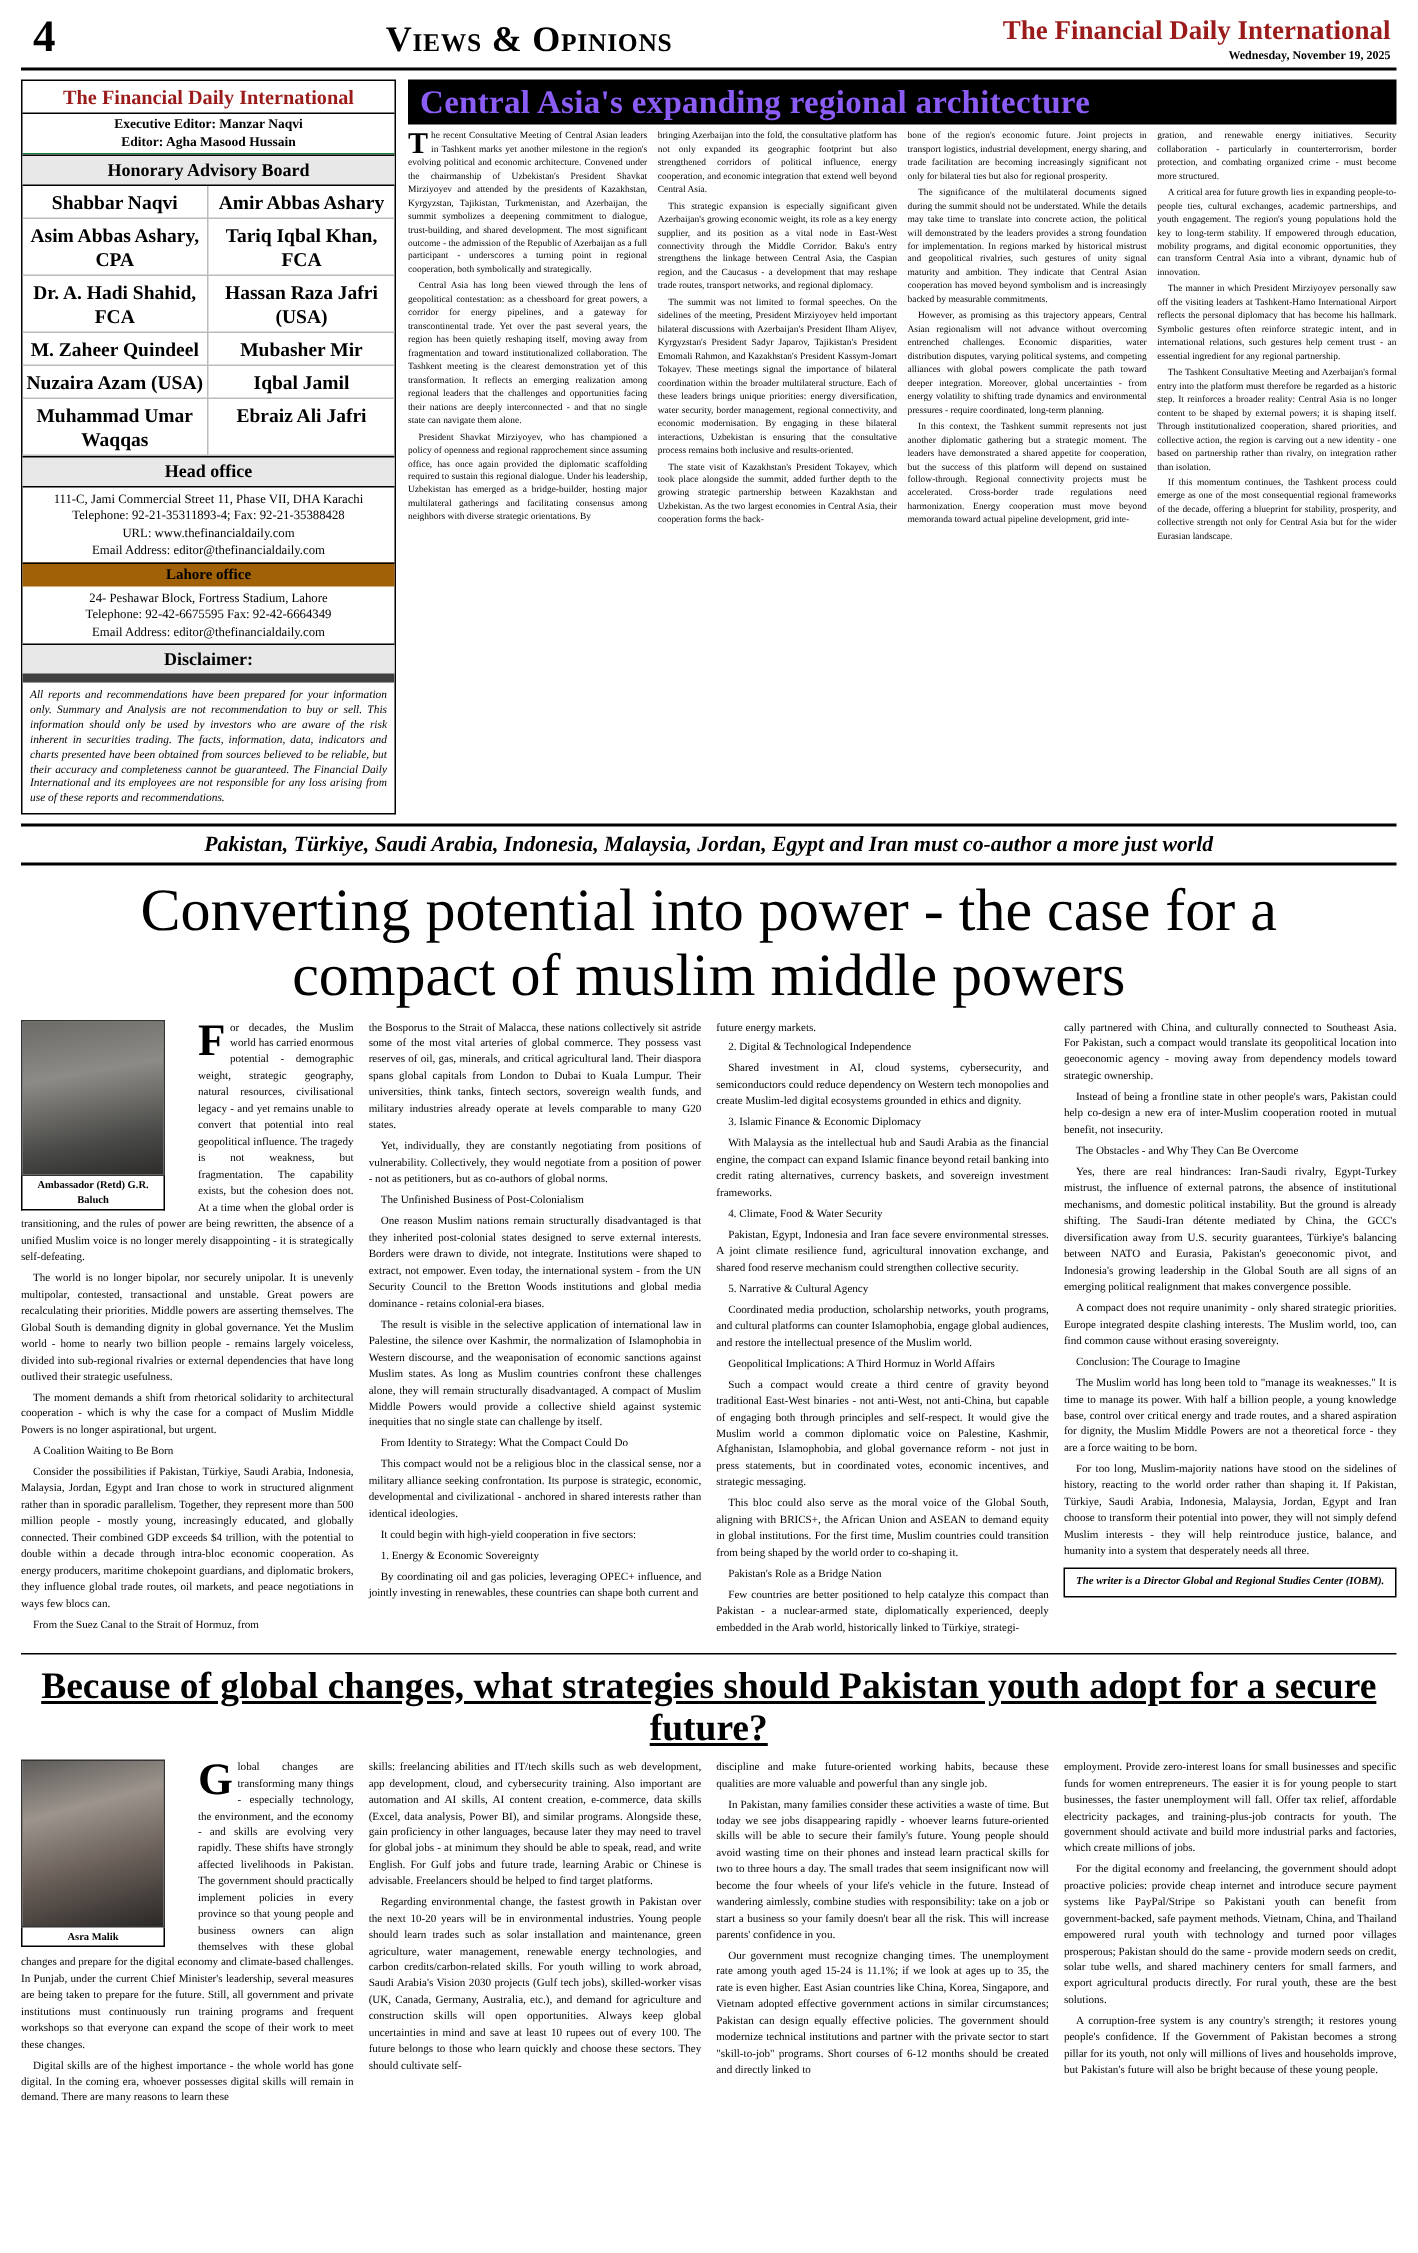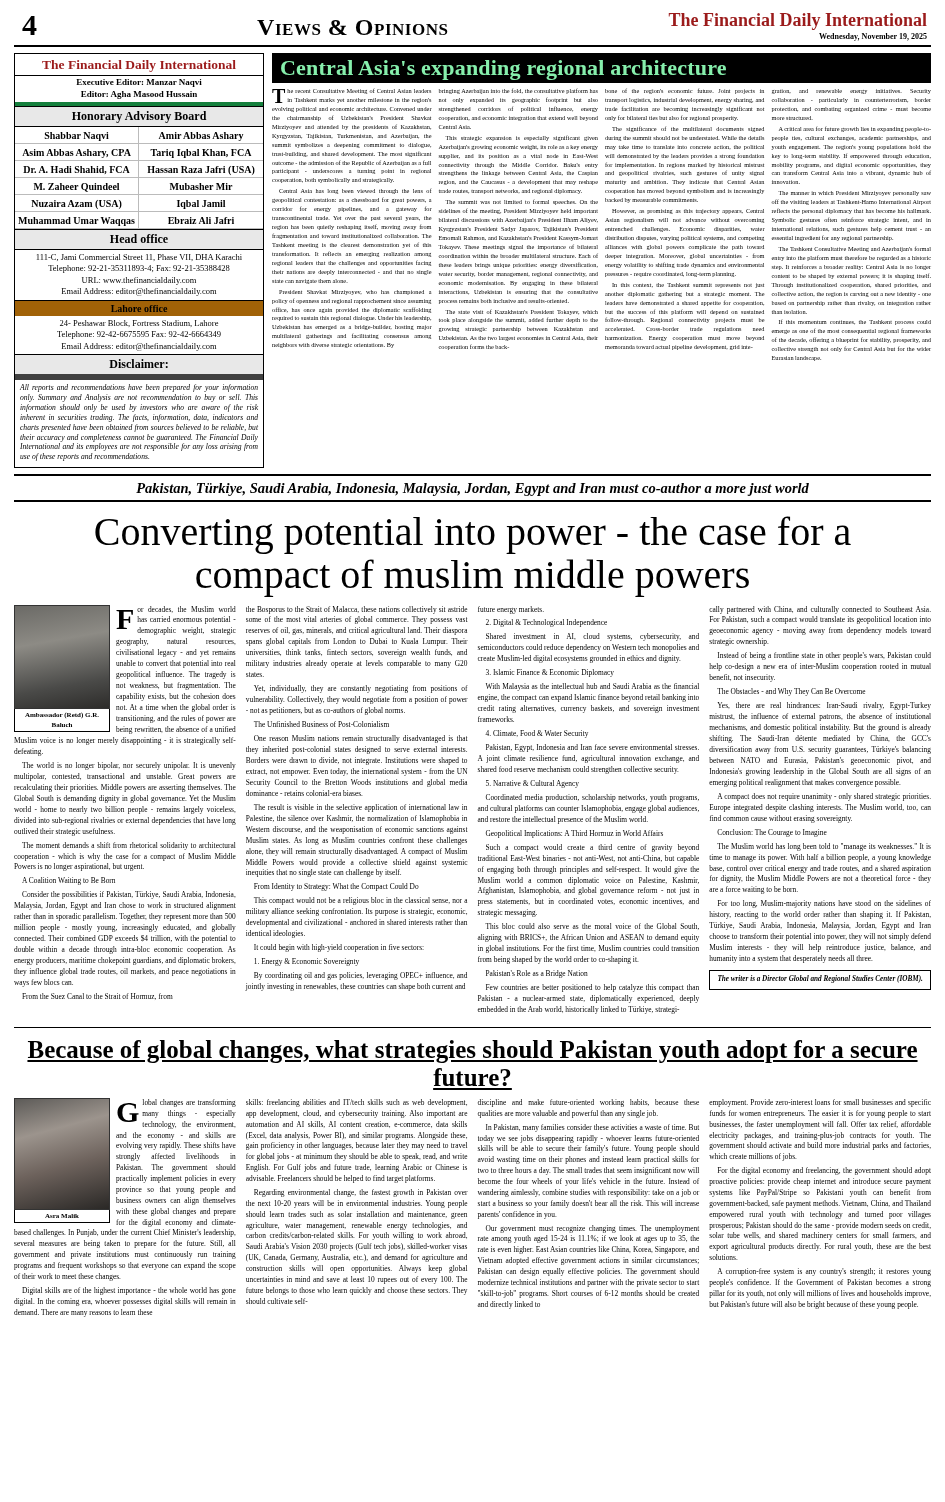--- a/index.html
+++ b/index.html
@@ -21,45 +21,45 @@
   .brand-name { color:#9b1b1b; font-weight:bold; font-size:18px; font-family:"Liberation Serif", serif; }
   .brand-date { font-size:8px; font-weight:bold; margin-top:1px; }
 
   
   .top-wrap { display:flex; gap:8px; margin-top:6px; }
   .leftbox { width:250px; border:1px solid #000; padding:0; }
   .leftbox .lb-title { color:#9b1b1b; font-weight:bold; font-size:13.5px; text-align:center; padding:3px 0 2px; border-bottom:1px solid #000; }
   .lb-line { text-align:center; font-size:9px; font-weight:bold; padding:1px 0; }
   .lb-bar { background:#e8e8e8; text-align:center; font-weight:bold; font-size:12px; border-top:1px solid #000; border-bottom:1px solid #000; padding:2px 0; }
   .adv-grid { display:flex; flex-wrap:wrap; }
-  .adv-cell { width:50%; font-size:10px; font-weight:bold; text-align:center; padding:2.5px 1px; border-bottom:1px solid #bbb; }
+  .adv-cell { width:50%; font-size:13px; font-weight:bold; text-align:center; padding:2.5px 1px; border-bottom:1px solid #bbb; }
   .adv-cell:nth-child(odd) { border-right:1px solid #bbb; }
   .head-office { font-size:8.5px; text-align:center; padding:2px 4px; line-height:1.35; }
   .disclaimer-title { background:#e8e8e8; text-align:center; font-weight:bold; font-size:12px; border-top:1px solid #000; border-bottom:6px solid #404040; padding:2px 0; }
   .disclaimer-text { font-size:7.6px; text-align:justify; padding:3px 5px 5px; line-height:1.3; font-style:italic; }
 
   .rightbox { flex:1; }
-  .headline-bar { background:#000; color:#86efac; font-weight:bold; font-size:22px; padding:2px 8px; letter-spacing:0.2px; }
+  .headline-bar { background:#000; color:#8b5cf6; font-weight:bold; font-size:22px; padding:2px 8px; letter-spacing:0.2px; }
   .news-cols { display:flex; gap:7px; margin-top:4px; }
   .news-col { flex:1; font-size:6.3px; line-height:1.42; text-align:justify; hyphens:auto; }
   .news-col p { margin:0 0 2px; text-indent:7px; }
   .news-col p.first { text-indent:0; }
   .dropcap { float:left; font-size:20px; line-height:16px; font-weight:bold; padding-right:2px; margin-top:1px; }
 
   .rule-thick { border-top:2px solid #000; margin:6px 0 0; }
   .kicker { font-style:italic; font-weight:bold; font-size:14.5px; text-align:center; padding:4px 0 3px; border-bottom:2px solid #000; }
 
   
   .feature-title { text-align:center; font-size:40px; font-weight:normal; line-height:1.08; padding:8px 20px 6px; }
   .feat-cols { display:flex; gap:10px; padding-top:2px; }
   .fcol { flex:1; font-size:7.4px; line-height:1.48; text-align:justify; hyphens:auto; }
   .fcol p { margin:0 0 3px; text-indent:8px; }
   .fcol p.noindent { text-indent:0; }
   .bigdrop { float:left; font-size:30px; line-height:23px; font-weight:bold; padding-right:3px; margin-top:2px; }
-  .photo-box { width:96px; float:left; margin:0 6px 3px 0; }
+  .photo-box { width:96px; float:left; margin:0 22px 3px 0; }
   .photo { width:96px; height:104px; background:linear-gradient(170deg,#6b6a66 0%,#8d8b85 35%,#4a4a48 75%,#2d2c2a 100%); border:1px solid #333; }
   .photo.f2 { height:112px; background:linear-gradient(165deg,#5d5b58 0%,#9c948d 30%,#6d625c 60%,#2a2826 100%); }
   .photo-cap { font-size:7px; font-weight:bold; text-align:center; border:1px solid #000; border-top:none; padding:1px 0; }
   .writer-note { border:1px solid #000; font-size:7.2px; font-weight:bold; font-style:italic; text-align:center; padding:4px 6px; margin-top:5px; line-height:1.35; }
 
   
   .rule-thin { border-top:1px solid #000; margin:8px 0 0; }
   .f2-title { text-align:center; font-size:25px; font-weight:bold; line-height:1.12; padding:8px 10px 6px;text-decoration:underline; }
   .f2cols { display:flex; gap:10px; }
   .f2col { flex:1; font-size:7.4px; line-height:1.47; text-align:justify; hyphens:auto; }
@@ -78,21 +78,21 @@
       <div class="brand-name">The Financial Daily International</div>
       <div class="brand-date">Wednesday, November 19, 2025</div>
     </div>
   </div>
 
   <div class="top-wrap">
 
     <div class="leftbox">
       <div class="lb-title">The Financial Daily International</div>
       <div class="lb-line">Executive Editor: Manzar Naqvi</div>
-      <div class="lb-line" style="border-bottom:4px solid #15803d;padding-bottom:3px;">Editor: Agha Masood Hussain</div>
+      <div class="lb-line" style="border-bottom:1px solid #15803d;padding-bottom:3px;">Editor: Agha Masood Hussain</div>
       <div class="lb-bar">Honorary Advisory Board</div>
       <div class="adv-grid">
         <div class="adv-cell">Shabbar Naqvi</div>
         <div class="adv-cell">Amir Abbas Ashary</div>
         <div class="adv-cell">Asim Abbas Ashary, CPA</div>
         <div class="adv-cell">Tariq Iqbal Khan, FCA</div>
         <div class="adv-cell">Dr. A. Hadi Shahid, FCA</div>
         <div class="adv-cell">Hassan Raza Jafri (USA)</div>
         <div class="adv-cell">M. Zaheer Quindeel</div>
         <div class="adv-cell">Mubasher Mir</div>

